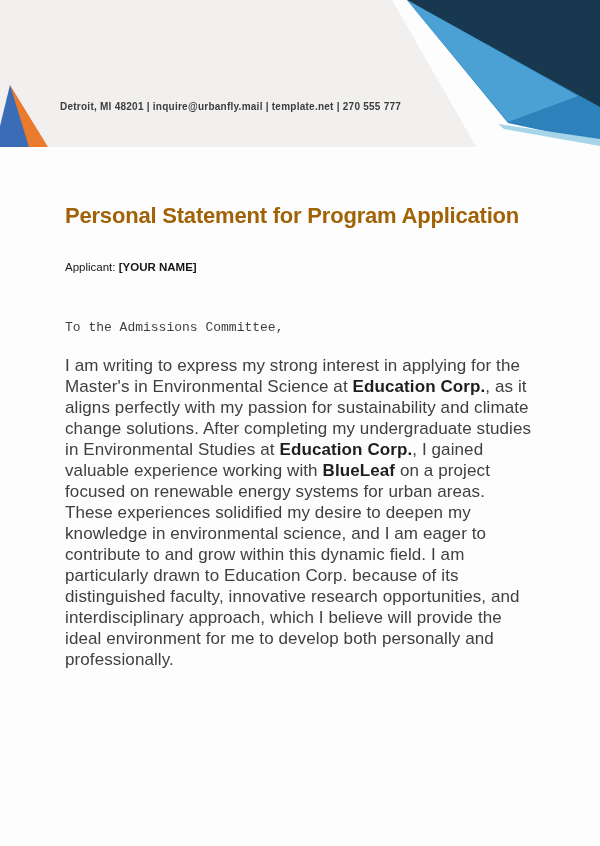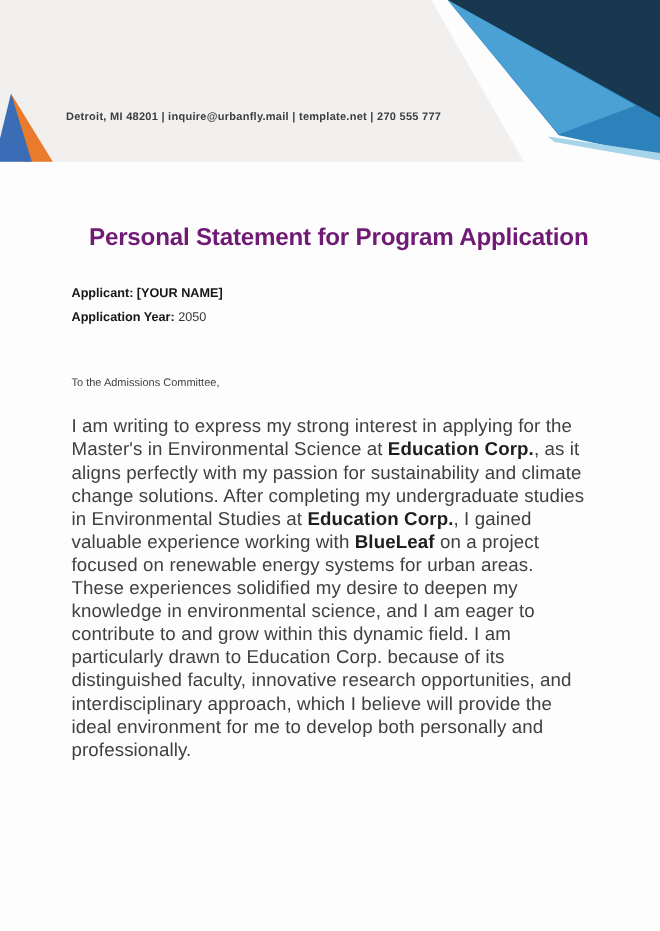--- a/index.html
+++ b/index.html
@@ -24,32 +24,32 @@
     font-size:10px;
     letter-spacing:.25px;
     font-weight:600;
     color:#3c3c3c;
     white-space:nowrap;
   }
   
   .content{padding:0 65px;}
   .doc-title{
     margin:54px 0 0 0;
-    text-align:right;
+    text-align:left;
     font-size:22px;
     line-height:30px;
     font-weight:700;
     letter-spacing:-.2px;
-    color:#701a75;
+    color:#a16207;
   }
   .meta-block{margin-top:26px;font-size:11.5px;line-height:21.5px;color:#363636;}
-  .meta-label{font-weight:700;color:#161616;}
+  .meta-label{font-weight:400;color:#161616;}
   .meta-value{color:#363636;}
   .meta-value.bold{font-weight:700;color:#161616;}
-  .salutation{margin-top:38px;font-size:10px;line-height:21.5px;color:#3f3f3f;}
+  .salutation{margin-top:38px;font-size:13px;line-height:21.5px;color:#3f3f3f;font-family:Liberation Mono, monospace;}
   .body-paragraph{
     margin:17px 0 0 0;
     font-size:17px;
     line-height:21px;
     letter-spacing:.1px;
     color:#404040;
     text-align:left;
   }
   .body-paragraph .bold{font-weight:700;color:#1e1e1e;}
 </style>
@@ -75,21 +75,20 @@
       <polygon points="10,85 29,147 0,147 0,126" fill="#3a6db5"></polygon>
     </svg>
     <div class="contact-line">Detroit, MI 48201 | inquire@urbanfly.mail | template.net | 270 555 777</div>
   </div>
 
   <div class="content">
     <h1 class="doc-title">Personal Statement for Program Application</h1>
 
     <div class="meta-block">
         <div class="meta-row"><span class="meta-label">Applicant: </span><span class="meta-value bold">[YOUR NAME]</span></div>
-        <div class="meta-row"><span class="meta-label">Application Year: </span><span class="meta-value">2050</span></div>
       </div>
 
     <div class="salutation">To the Admissions Committee,</div>
 
     <p class="body-paragraph"><span>I am writing to express my strong interest in applying for the Master's in Environmental Science at </span><span class="bold">Education Corp.</span><span>, as it aligns perfectly with my passion for sustainability and climate change solutions. After completing my undergraduate studies in Environmental Studies at </span><span class="bold">Education Corp.</span><span>, I gained valuable experience working with </span><span class="bold">BlueLeaf</span><span> on a project focused on renewable energy systems for urban areas. These experiences solidified my desire to deepen my knowledge in environmental science, and I am eager to contribute to and grow within this dynamic field. I am particularly drawn to Education Corp. because of its distinguished faculty, innovative research opportunities, and interdisciplinary approach, which I believe will provide the ideal environment for me to develop both personally and professionally.</span></p>
   </div>
 
 </div>
 
 </body></html>

